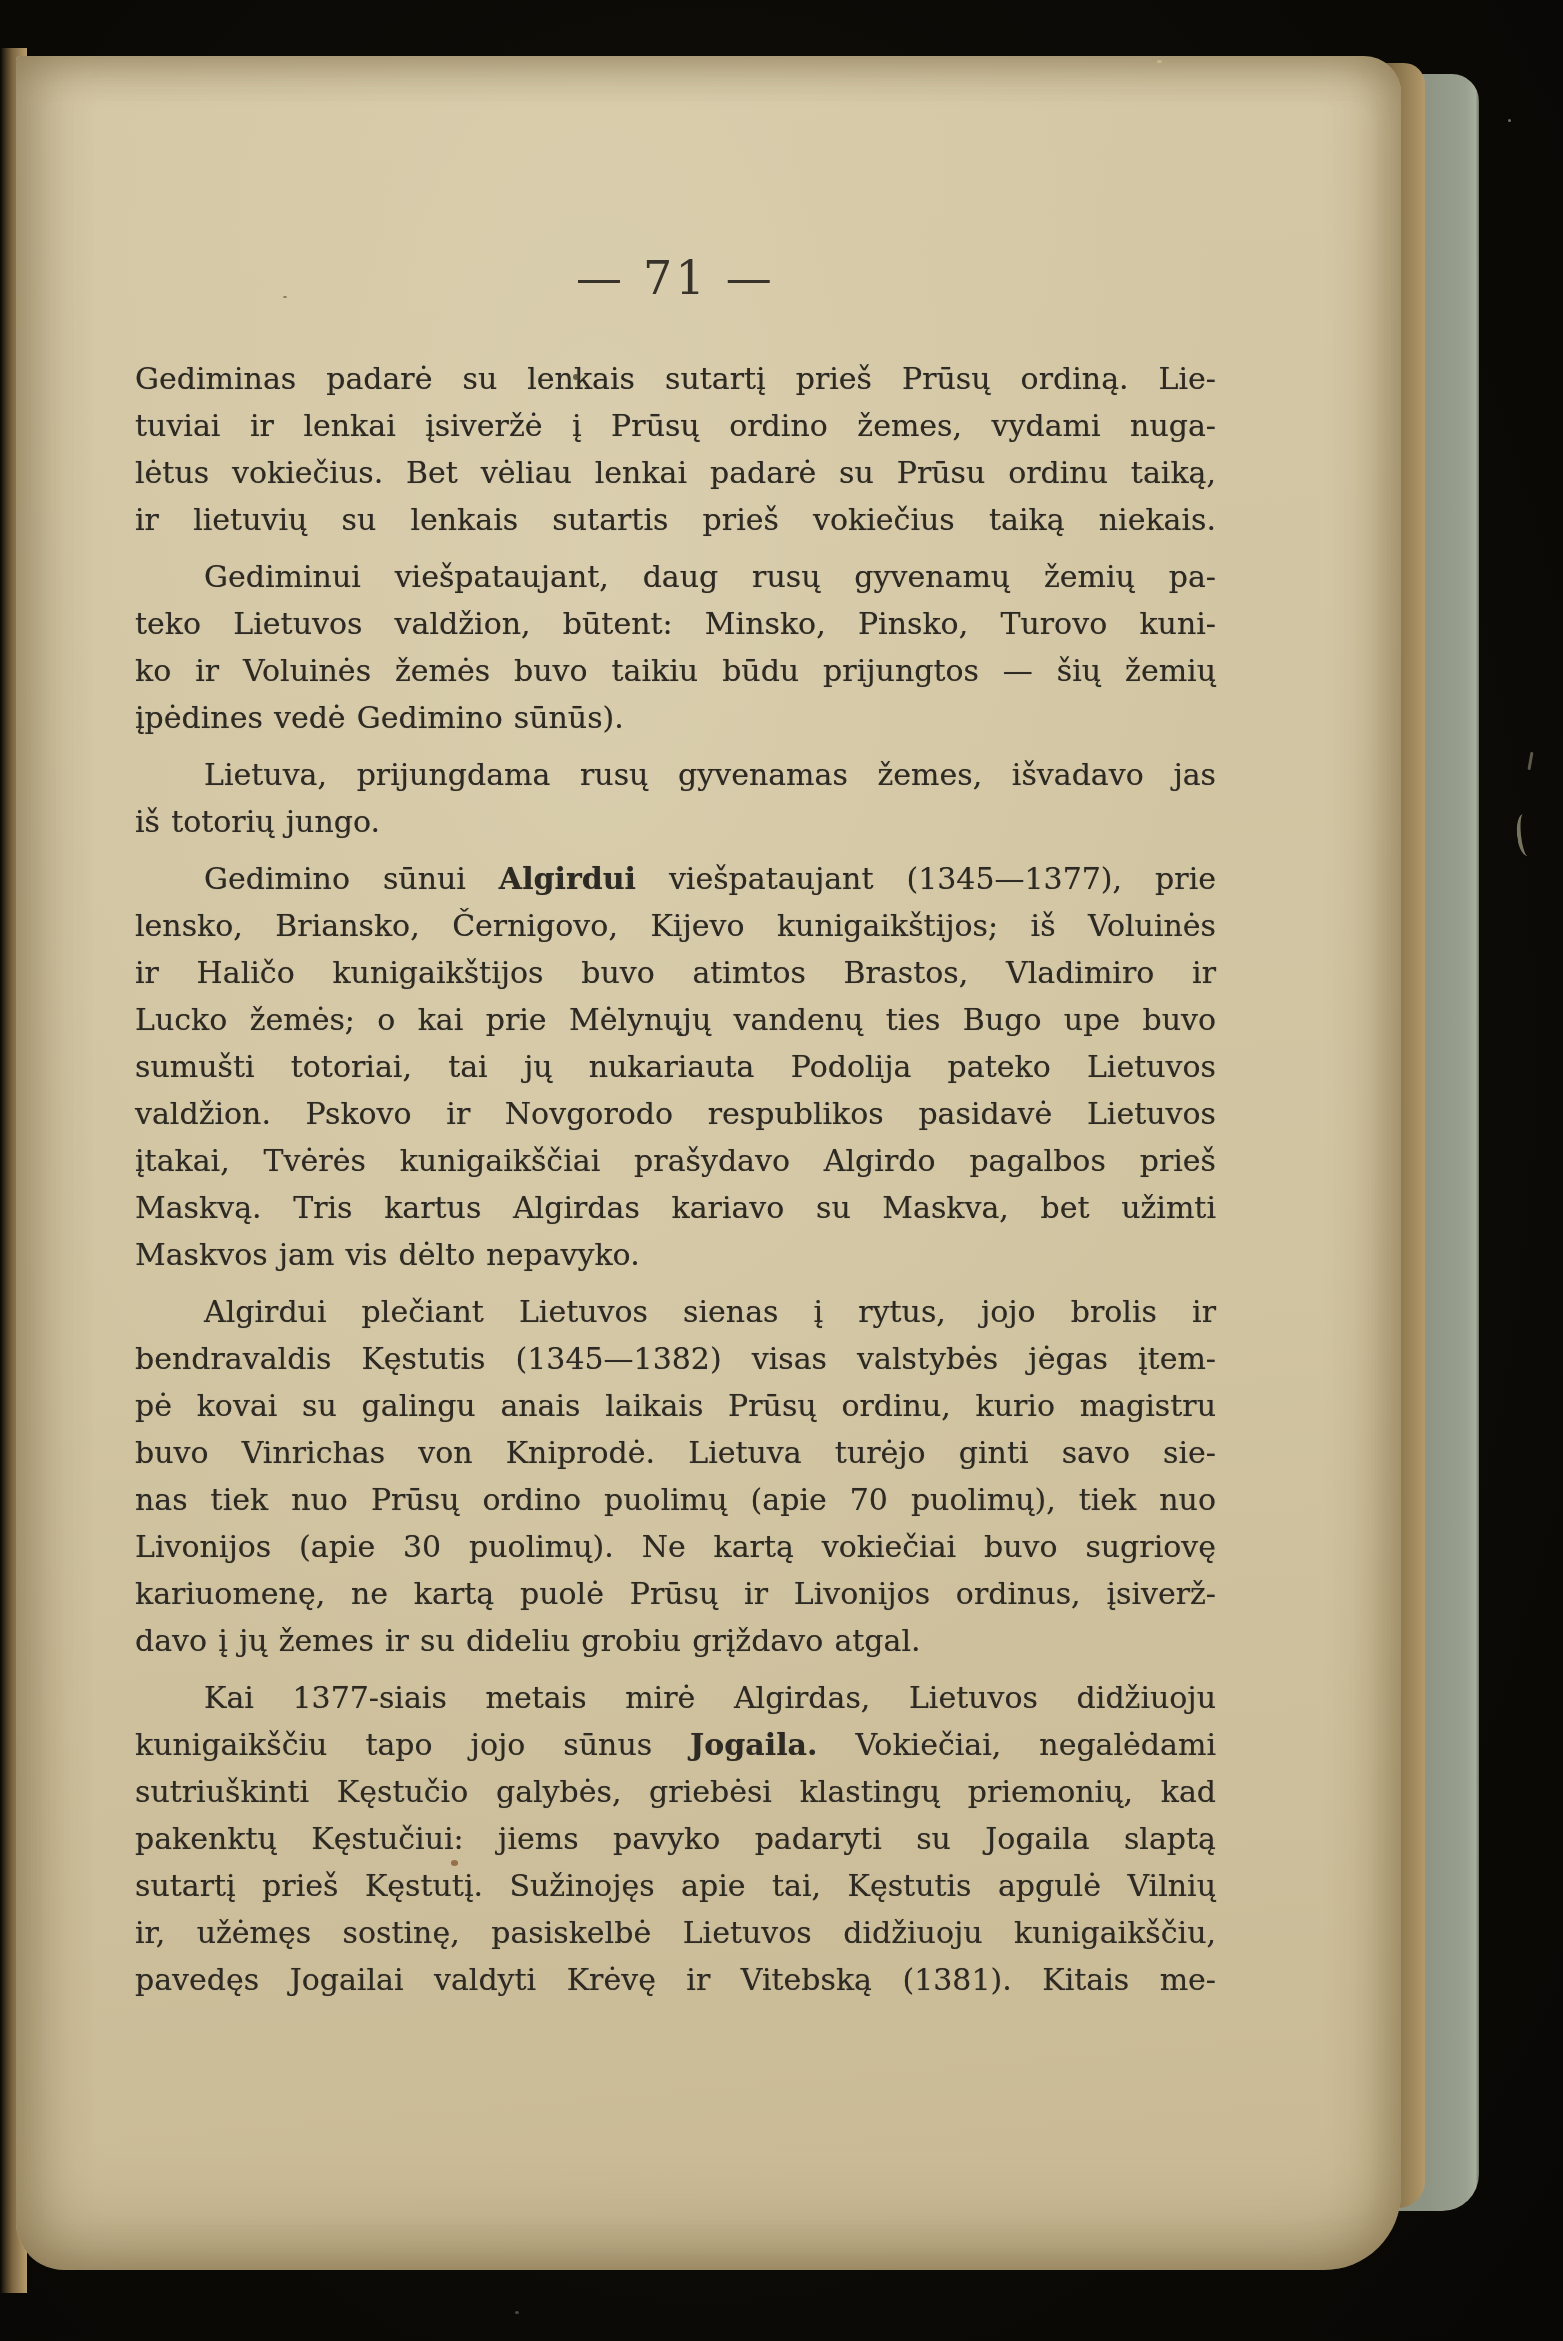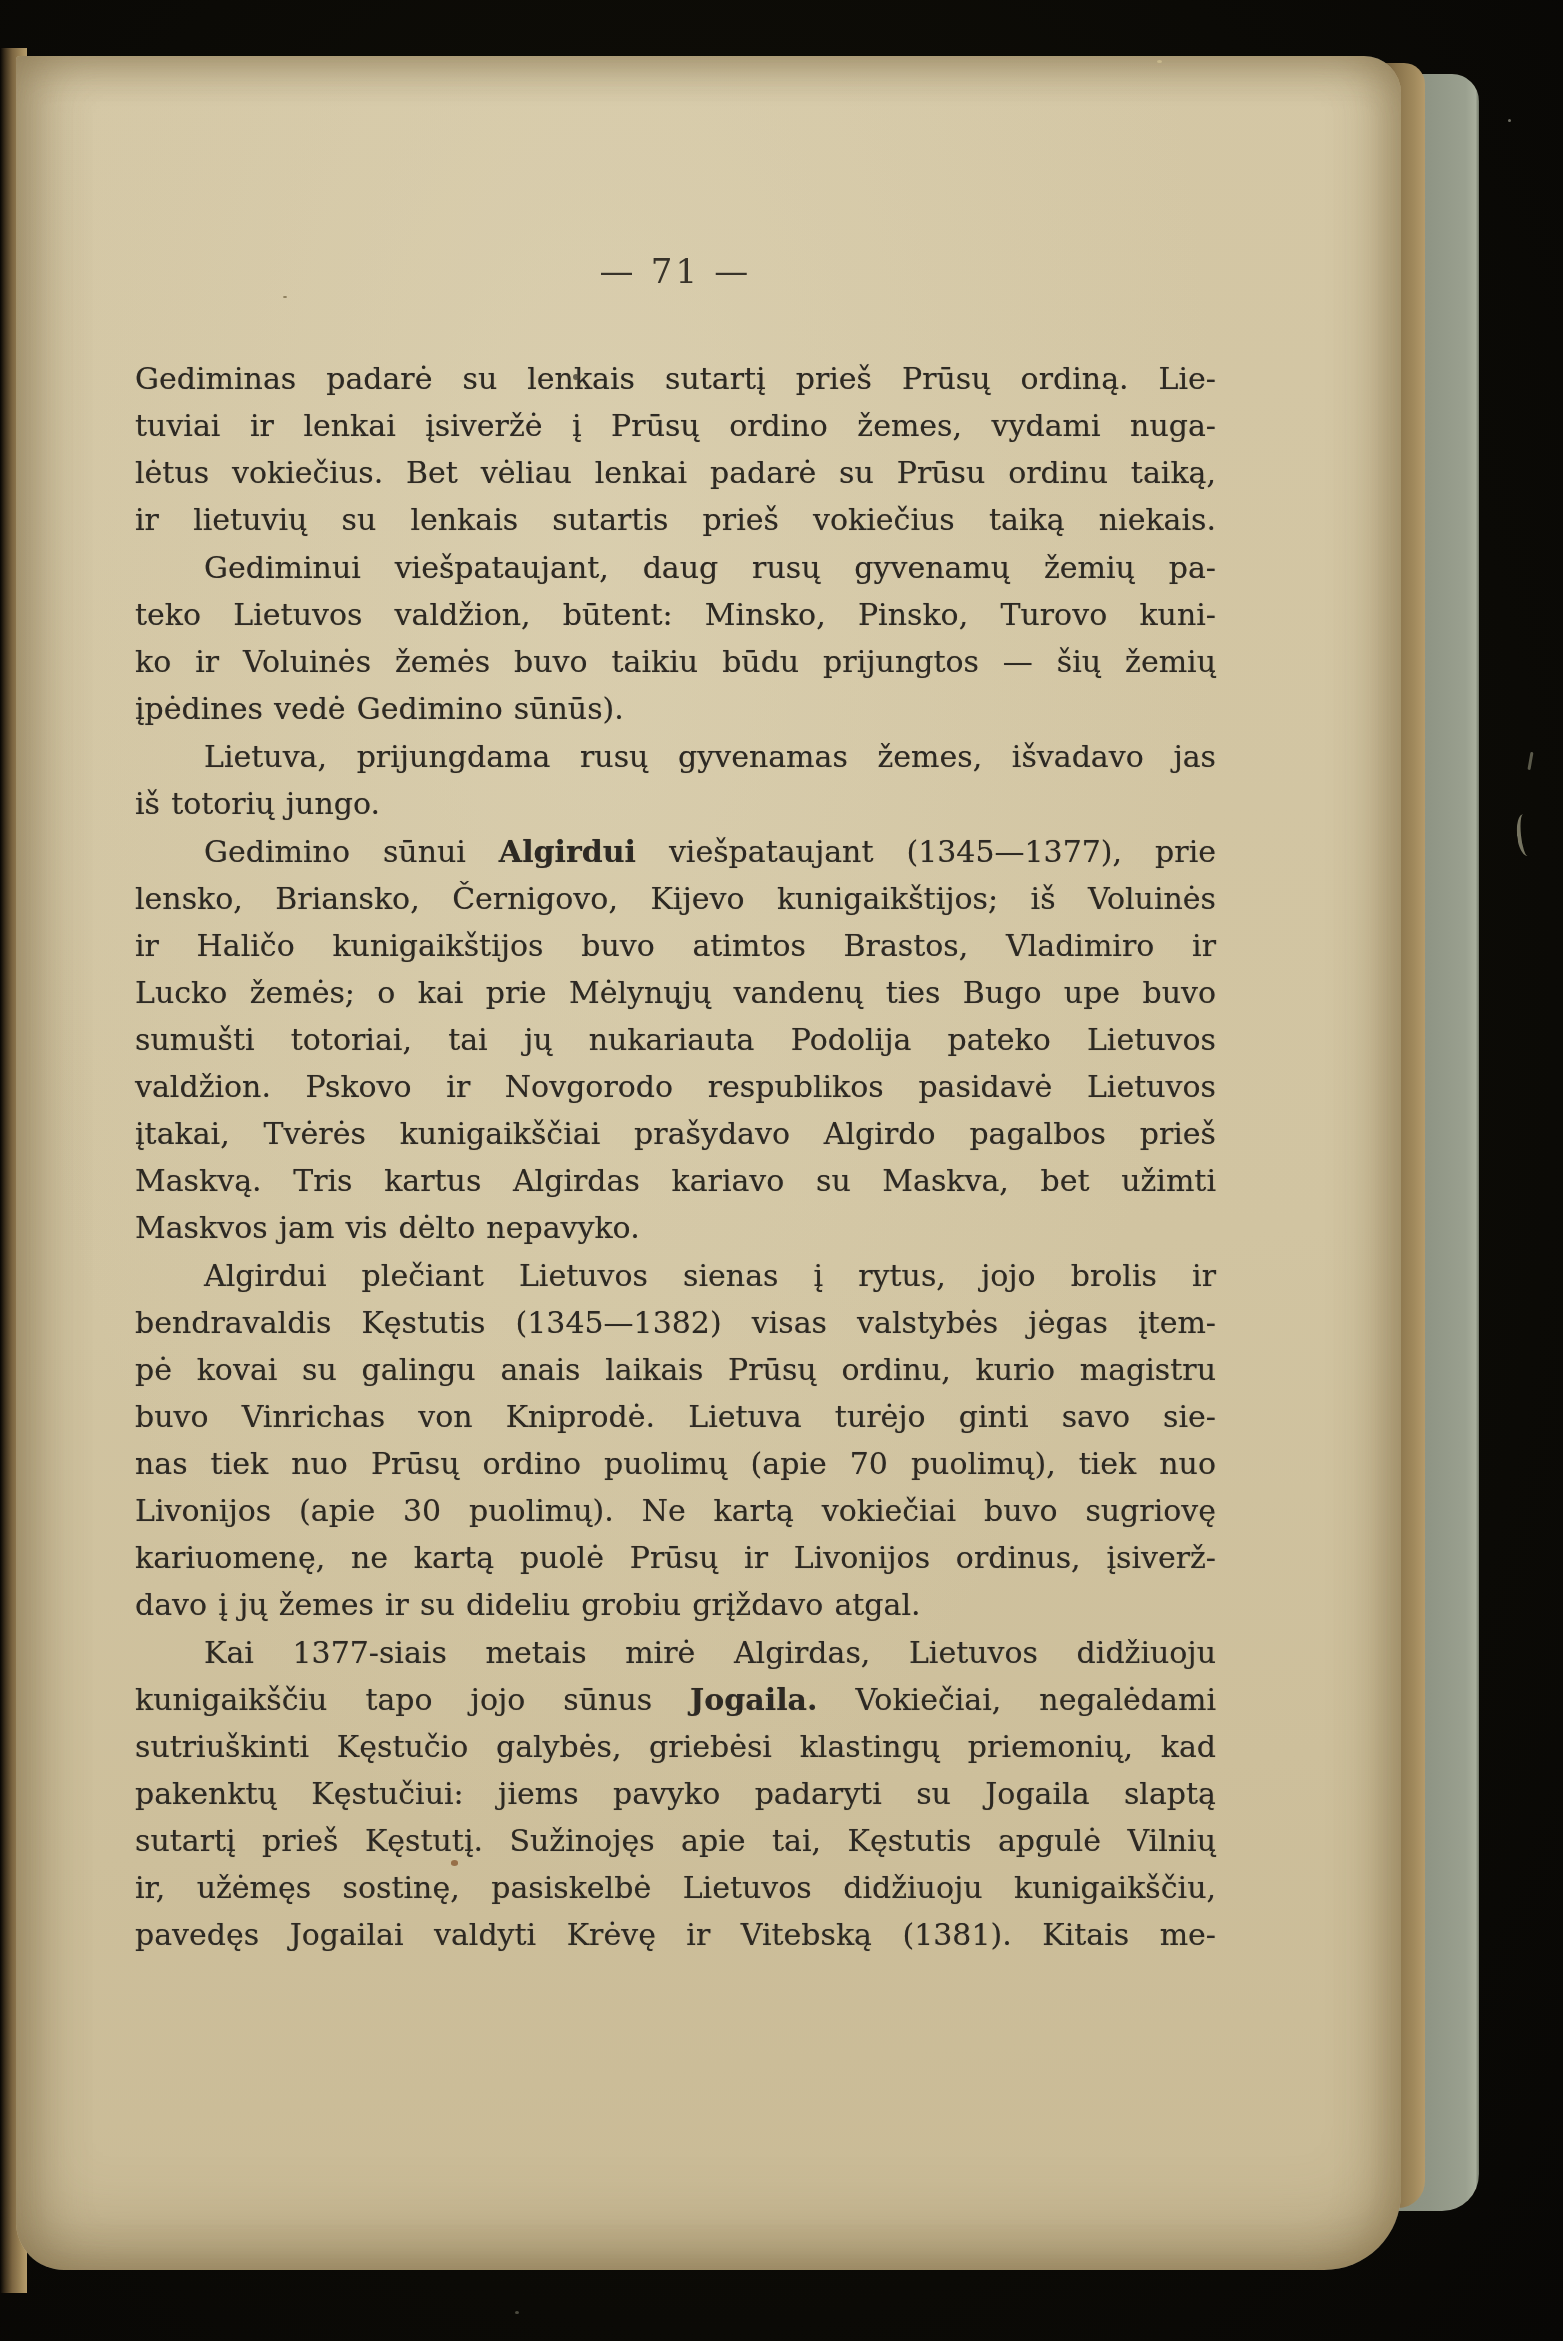--- a/index.html
+++ b/index.html
@@ -36,31 +36,31 @@
     border-radius:4px 37px 77px 48px;
     box-shadow:
       inset 27px 0 48px rgba(104,84,48,.30),
       inset -21px 0 44px rgba(118,96,56,.33),
       inset 0 -37px 72px rgba(110,90,52,.30),
       inset 0 14.5px 32px rgba(110,90,52,.16);
   }
   .page-number{
     position:absolute;left:119px;top:195px;width:1081px;
     text-align:center;
-    font-size:34px;color:#38332a;letter-spacing:3.2px;
+    font-size:46px;color:#38332a;letter-spacing:3.2px;
     font-weight:normal;
   }
   .text-column{
     position:absolute;left:119px;top:299px;width:1081px;
     color:#2d2923;
     font-size:30px;line-height:47px;
     text-shadow:0 0 0.8px rgba(45,40,30,.45);
   }
   .para{margin:0;}
-  .para + .para{margin-top:1px;}
+  .para + .para{margin-top:10px;}
   .line{
     height:47px;white-space:nowrap;
     text-align:justify;
     -moz-text-align-last:justify;text-align-last:justify;
     word-spacing:1.6px;
   }
   .line.last-left{-moz-text-align-last:left;text-align-last:left;}
   .line.first{text-indent:69px;}
   .line b{font-weight:bold;}
   

